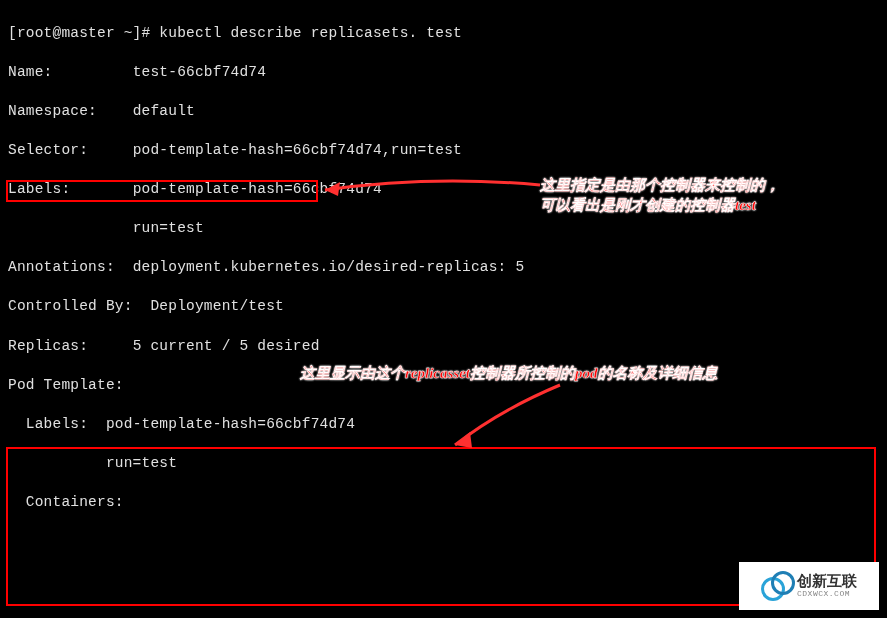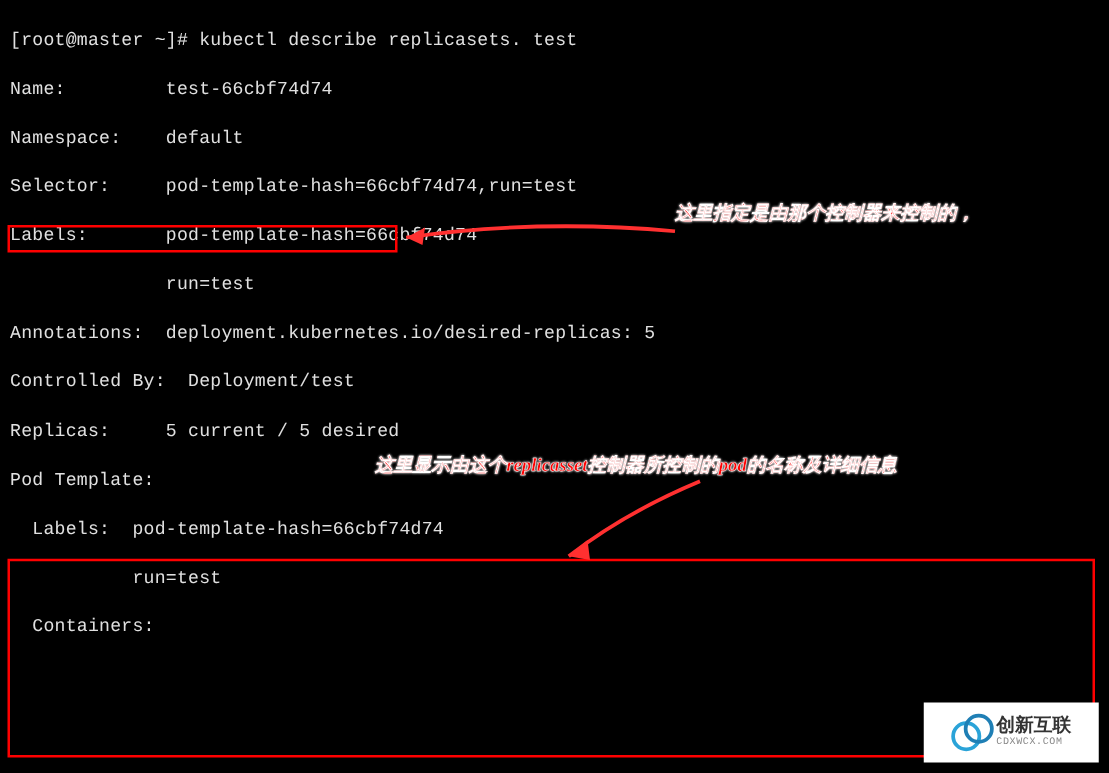--- a/index.html
+++ b/index.html
@@ -47,21 +47,21 @@
     font-family: "KaiTi","STKaiti",serif;
     font-style: italic;
     font-size: 15px;
     font-weight: bold;
     line-height: 1.3;
     text-shadow: 0 0 2px #fff, 0 0 2px #fff;
     -webkit-text-stroke: 0.3px #fff;
   }
   .annotation.a1 {
     left: 540px;
-    top: 162px;
+    top: 176px;
     text-align: left;
   }
   .annotation.a2 {
     left: 300px;
     top: 364px;
   }
 
   svg.arrow {
     position: absolute;
     pointer-events: none;
@@ -160,20 +160,21 @@
   <polygon points="15,20 30,12 28,26" fill="#ff3030"></polygon>
 </svg>
 
 <svg class="arrow" style="left:440px;top:380px;" width="180" height="80">
   <path d="M120,5 Q60,30 15,65" stroke="#ff3030" stroke-width="3" fill="none"></path>
   <polygon points="15,65 30,52 32,68" fill="#ff3030"></polygon>
 </svg>
 
 <div class="annotation a1">
   <div>这里指定是由那个控制器来控制的，</div>
+  <div>可以看出是刚才创建的控制器test</div>
 </div>
 <div class="annotation a2">这里显示由这个replicasset控制器所控制的pod的名称及详细信息</div>
 
 <div class="watermark">
   <div class="wmlogo"></div>
   <div class="wmcol">
     <span class="wmtext">创新互联</span>
     <span class="wmsub">CDXWCX.COM</span>
   </div>
 </div>

